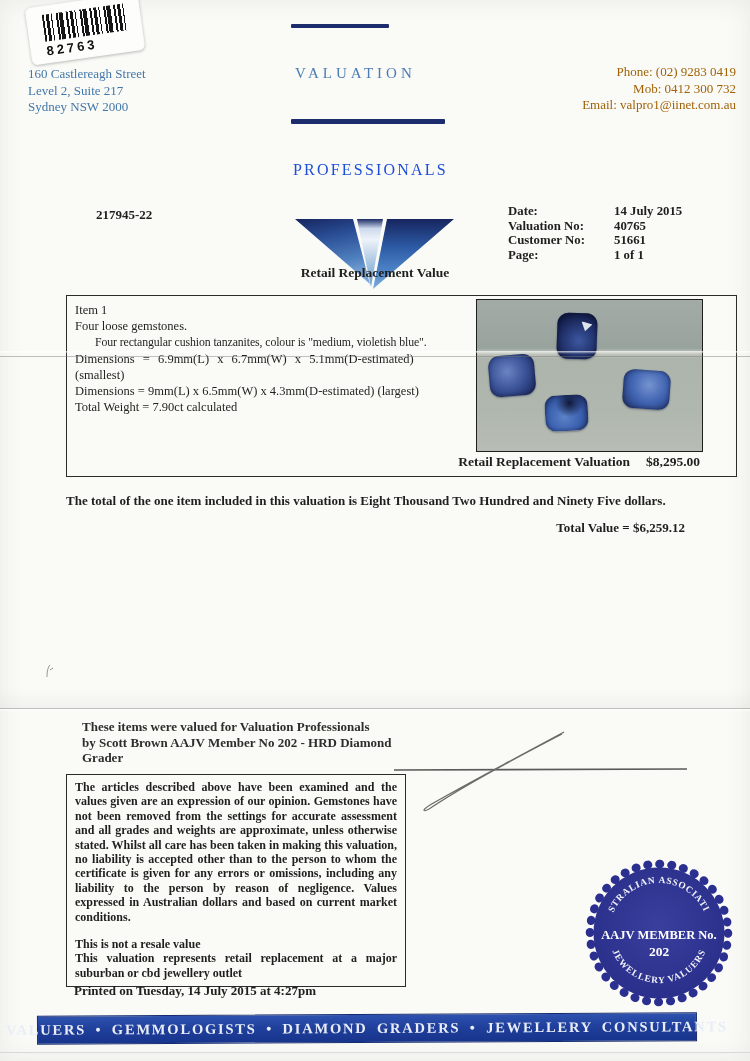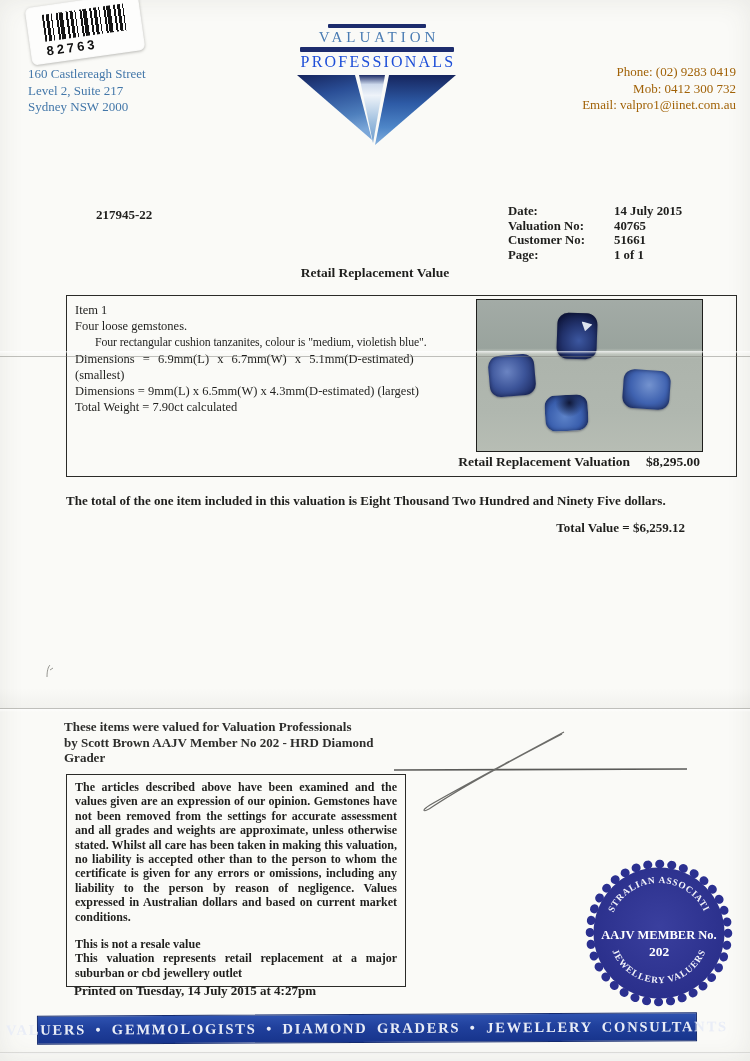--- a/index.html
+++ b/index.html
@@ -35,21 +35,21 @@
         #161616 14px 16px, #fff 16px 17px,
         #161616 17px 21px, #fff 21px 24px);
   }
   .barcode-num { margin-left:16px; font-family:"Liberation Sans","DejaVu Sans",sans-serif;
     font-weight:bold; font-size:13px; letter-spacing:3px; color:#111; }
 
   
   .address { left:28px; top:66px; color:#4377a9; font-size:13px; line-height:16.5px; }
   .contact { right:14px; top:64px; color:#a16207; font-size:13px; line-height:16.5px; text-align:right; }
 
-  .logo { left:291px; top:24px; width:172px; display:flex; flex-direction:column; align-items:center; }
+  .logo { left:291px; top:24px; width:172px; display:flex; flex-direction:column; align-items:flex-start;gap:36px; }
   .logo-bar1 { width:98px; height:4px; background:#1d2c6d; border-radius:1px; }
   .logo-bar2 { width:154px; height:5px; background:#1d2c6d; border-radius:1px; margin:1px 0; }
   .logo-w1 { color:#4a7cb3; font-size:15px; letter-spacing:4px; margin:1px 0 0 4px; }
   .logo-w2 { color:#1d4ed8; font-size:16px; letter-spacing:2.2px; margin:0 0 0 2px; }
   .logo svg { margin-top:3px; }
 
   
   .ref { left:66px; top:207px; font-weight:bold; font-size:13px;margin-left:30px; }
   .meta { left:508px; top:204px; font-weight:bold; font-size:12.8px; line-height:14.6px; }
   .meta-row { display:flex; }
@@ -80,21 +80,21 @@
     background:radial-gradient(circle at 55% 38%, #7493cf 0%, #3f62b0 52%, #24376f 90%); }
 
   .item-caption { position:absolute; right:36px; top:158px; font-weight:bold; font-size:13.5px; }
   .item-caption .amount { margin-left:16px; }
 
   
   .total-sentence { left:66px; top:493px; width:648px; font-weight:bold; font-size:13px; }
   .total-value { left:400px; top:520px; width:285px; text-align:right; font-weight:bold; font-size:13px; }
 
   
-  .valuer { left:64px; top:719px; font-weight:bold; font-size:13px; line-height:15.6px; color:#2e2e2c; }
+  .valuer { left:82px; top:719px; font-weight:bold; font-size:13px; line-height:15.6px; color:#2e2e2c; }
   .signature { left:386px; top:712px; }
 
   
   .disclaimer-box { left:66px; top:774px; width:340px; border:1.6px solid #2b2b28;
     padding:5px 8px 6px 8px; box-sizing:border-box;
     font-weight:bold; font-size:12px; line-height:14.4px; }
   .disclaimer-para { text-align:justify; }
   .disclaimer-notes { margin-top:13px; }
   .note-retail { text-align:justify; }
 

